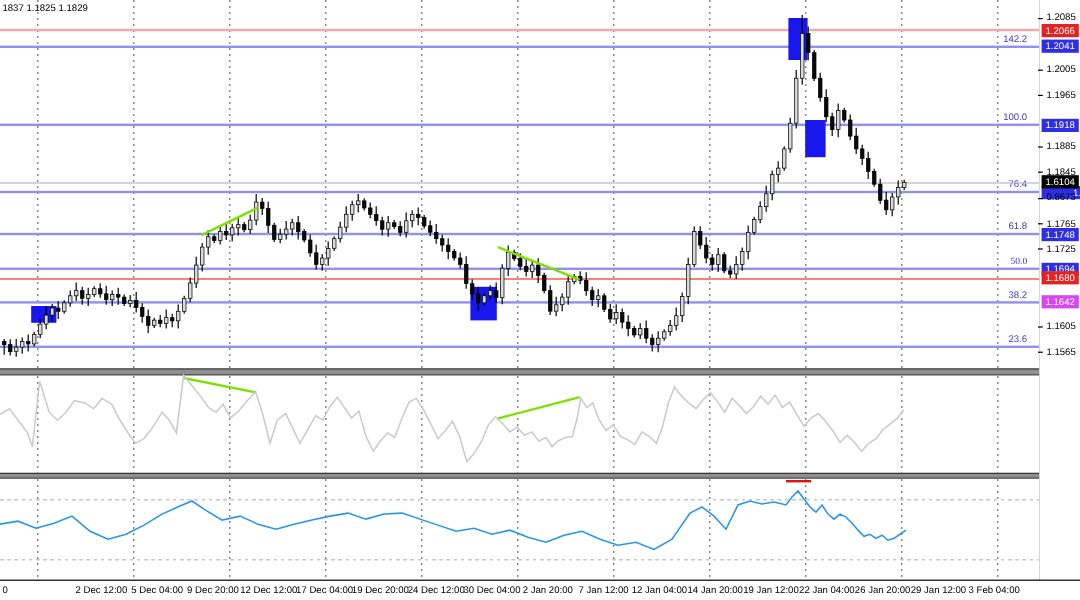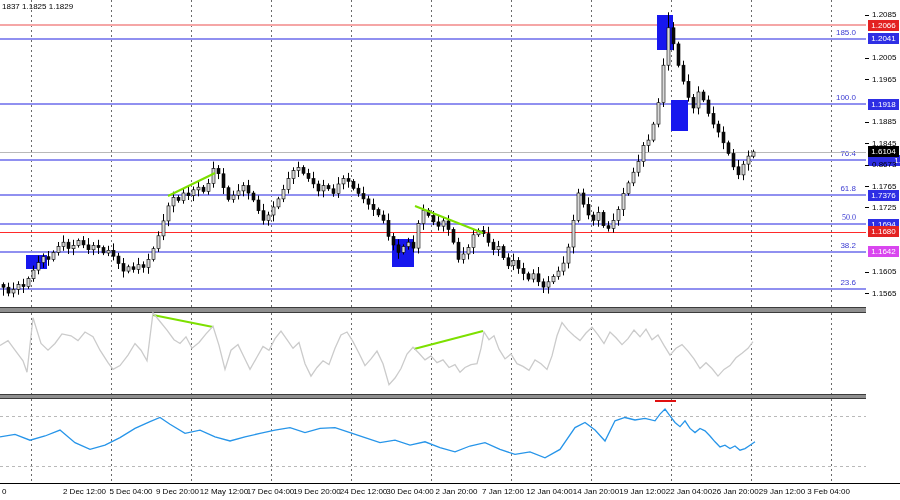--- a/index.html
+++ b/index.html
@@ -37,21 +37,21 @@
       <div class="gridv" style="left: 191px; height: 307px;"></div>
       <div class="gridv" style="left: 271px; height: 307px;"></div>
       <div class="gridv" style="left: 351px; height: 307px;"></div>
       <div class="gridv" style="left: 431px; height: 307px;"></div>
       <div class="gridv" style="left: 511px; height: 307px;"></div>
       <div class="gridv" style="left: 591px; height: 307px;"></div>
       <div class="gridv" style="left: 671px; height: 307px;"></div>
       <div class="gridv" style="left: 751px; height: 307px;"></div>
       <div class="gridv" style="left: 831px; height: 307px;"></div>
       <div class="fibline" style="top: 37.5027px; background: rgb(144, 144, 240);"></div>
-      <div class="fiblabel" style="left: 816px; top: 27.5027px;">185.0</div>
+      <div class="fiblabel" style="left: 816px; top: 27.5027px;">142.2</div>
       <div class="fibline" style="top: 103.278px; background: rgb(144, 144, 240);"></div>
       <div class="fiblabel" style="left: 816px; top: 93.2781px;">100.0</div>
       <div class="fibline" style="top: 159.428px; background: rgb(144, 144, 240);"></div>
       <div class="fiblabel" style="left: 816px; top: 149.428px;">76.4</div>
       <div class="fibline" style="top: 194.187px; background: rgb(144, 144, 240);"></div>
       <div class="fiblabel" style="left: 816px; top: 184.187px;">61.8</div>
       <div class="fibline" style="top: 223.064px; background: rgb(144, 144, 240);"></div>
       <div class="fiblabel" style="left: 816px; top: 213.064px; font-family: Liberation Serif, serif;">50.0</div>
       <div class="fibline" style="top: 250.872px; background: rgb(144, 144, 240);"></div>
       <div class="fiblabel" style="left: 816px; top: 240.872px;">38.2</div>
@@ -94,21 +94,21 @@
       <div class="gridv" style="left: 831px; height: 84px;"></div>
       <div class="dashlvl" style="top: 16.8px;"></div>
       <div class="dashlvl" style="top: 67.2px;"></div>
     </div>
 
   <div class="vborder"></div>
   <div class="axis-col" id="price-axis">
       <div class="badge" style="top: 33.0027px; background: rgb(46, 46, 228);">1.2041</div>
       <div class="badge" style="top: 98.7781px; background: rgb(46, 46, 228);">1.1918</div>
       <div class="badge" style="top: 154.928px; background: rgb(46, 46, 228); padding-left: 23px;">1.1813</div>
-      <div class="badge" style="top: 189.687px; background: rgb(46, 46, 228);">1.7376</div>
+      <div class="badge" style="top: 189.687px; background: rgb(46, 46, 228);">1.1748</div>
       <div class="badge" style="top: 218.564px; background: rgb(46, 46, 228);">1.1694</div>
       <div class="badge" style="top: 246.372px; background: #d946ef;">1.1642</div>
       <div class="badge" style="top: 19.6337px; background: rgb(227, 34, 34);">1.2066</div>
       <div class="badge" style="top: 226.051px; background: rgb(227, 34, 34);">1.1680</div>
       <div class="badge" style="top: 146.372px; background: rgb(0, 0, 0);">1.6104</div>
       <div class="tickdash" style="top: 14.9733px;"></div>
       <div class="tick" style="left: 6px; top: 10.4733px;">1.2085</div>
       <div class="tickdash" style="top: 57.754px;"></div>
       <div class="tick" style="left: 6px; top: 53.254px;">1.2005</div>
       <div class="tickdash" style="top: 79.1444px;"></div>
@@ -128,21 +128,21 @@
       <div class="tickdash" style="top: 293.048px;"></div>
       <div class="tick" style="left: 6px; top: 288.548px;">1.1565</div>
     </div>
 
   <div id="timeaxis">
       <div class="tlabel first" style="left: 2px;">0</div>
       <div class="tlabel" style="left: 38px; margin-top: 24px;">27 Nov 20:00</div>
       <div class="tlabel" style="left: 84.5px;">2 Dec 12:00</div>
       <div class="tlabel" style="left: 131px;">5 Dec 04:00</div>
       <div class="tlabel" style="left: 177.5px;">9 Dec 20:00</div>
-      <div class="tlabel" style="left: 224px;">12 May 12:00</div>
+      <div class="tlabel" style="left: 224px;">12 Dec 12:00</div>
       <div class="tlabel" style="left: 270.5px;">17 Dec 04:00</div>
       <div class="tlabel" style="left: 317px;">19 Dec 20:00</div>
       <div class="tlabel" style="left: 363.5px;">24 Dec 12:00</div>
       <div class="tlabel" style="left: 410px;">30 Dec 04:00</div>
       <div class="tlabel" style="left: 456.5px;">2 Jan 20:00</div>
       <div class="tlabel" style="left: 503px;">7 Jan 12:00</div>
       <div class="tlabel" style="left: 549.5px;">12 Jan 04:00</div>
       <div class="tlabel" style="left: 596px;">14 Jan 20:00</div>
       <div class="tlabel" style="left: 642.5px;">19 Jan 12:00</div>
       <div class="tlabel" style="left: 689px;">22 Jan 04:00</div>

